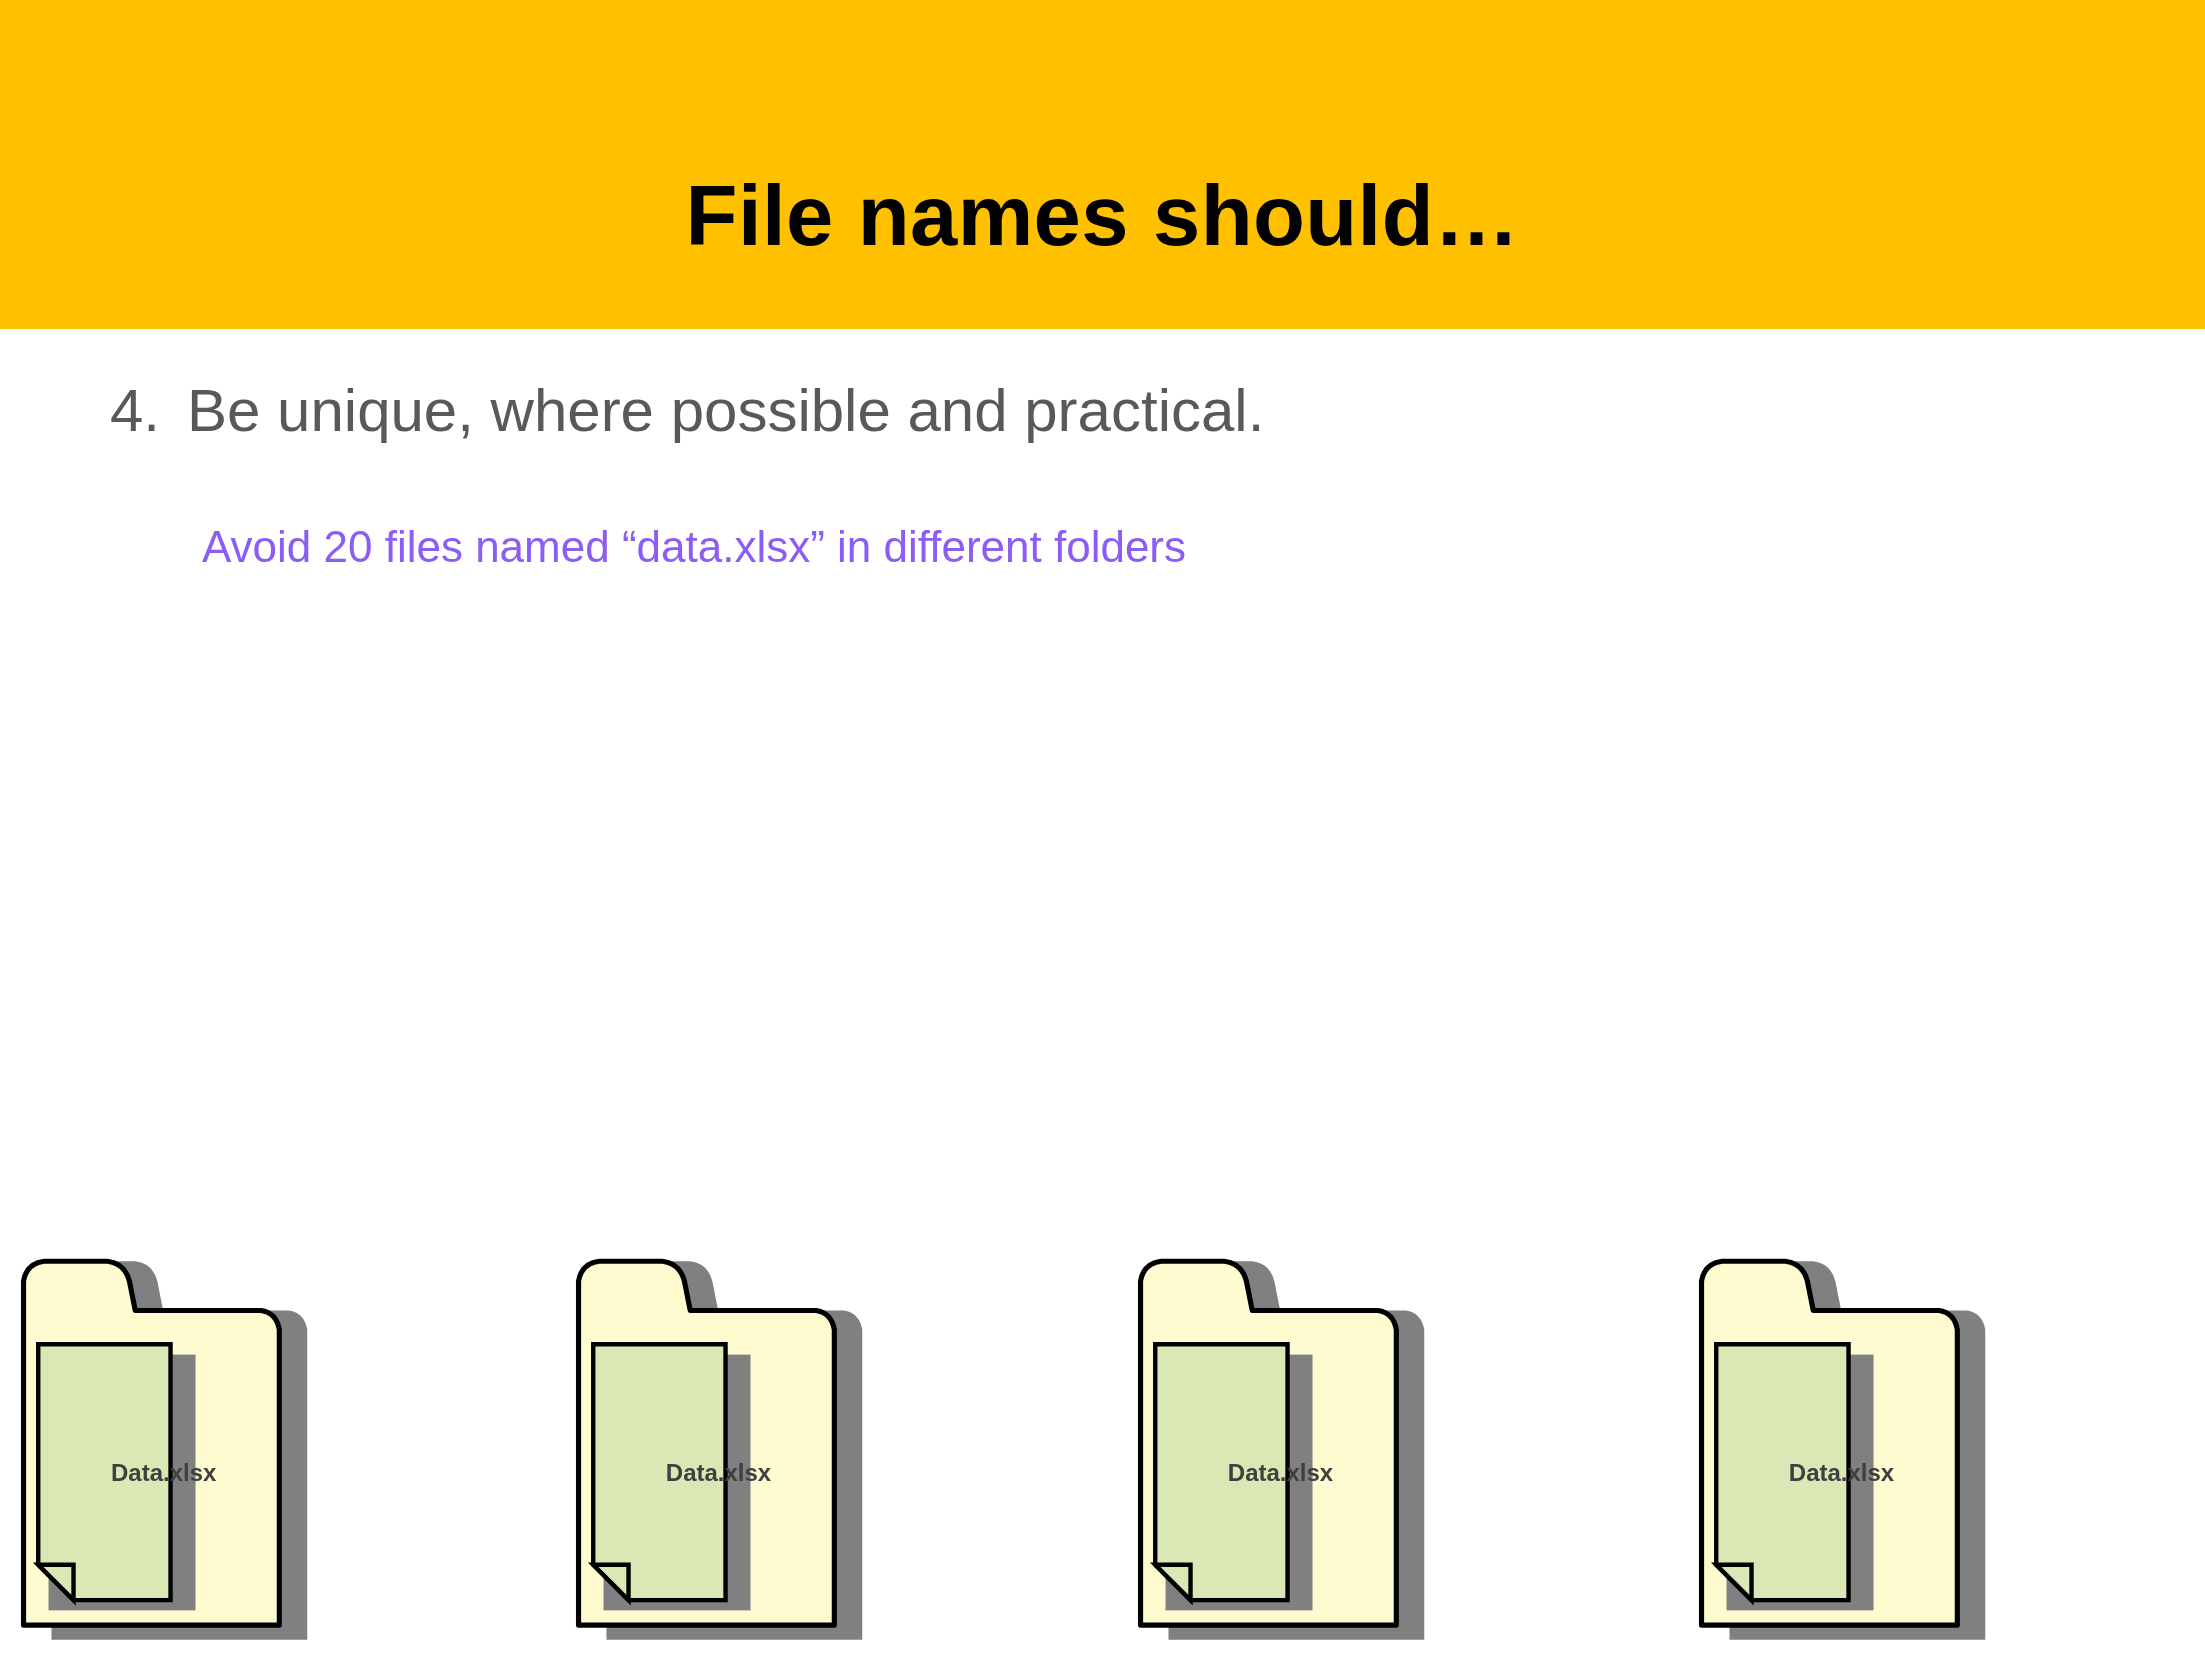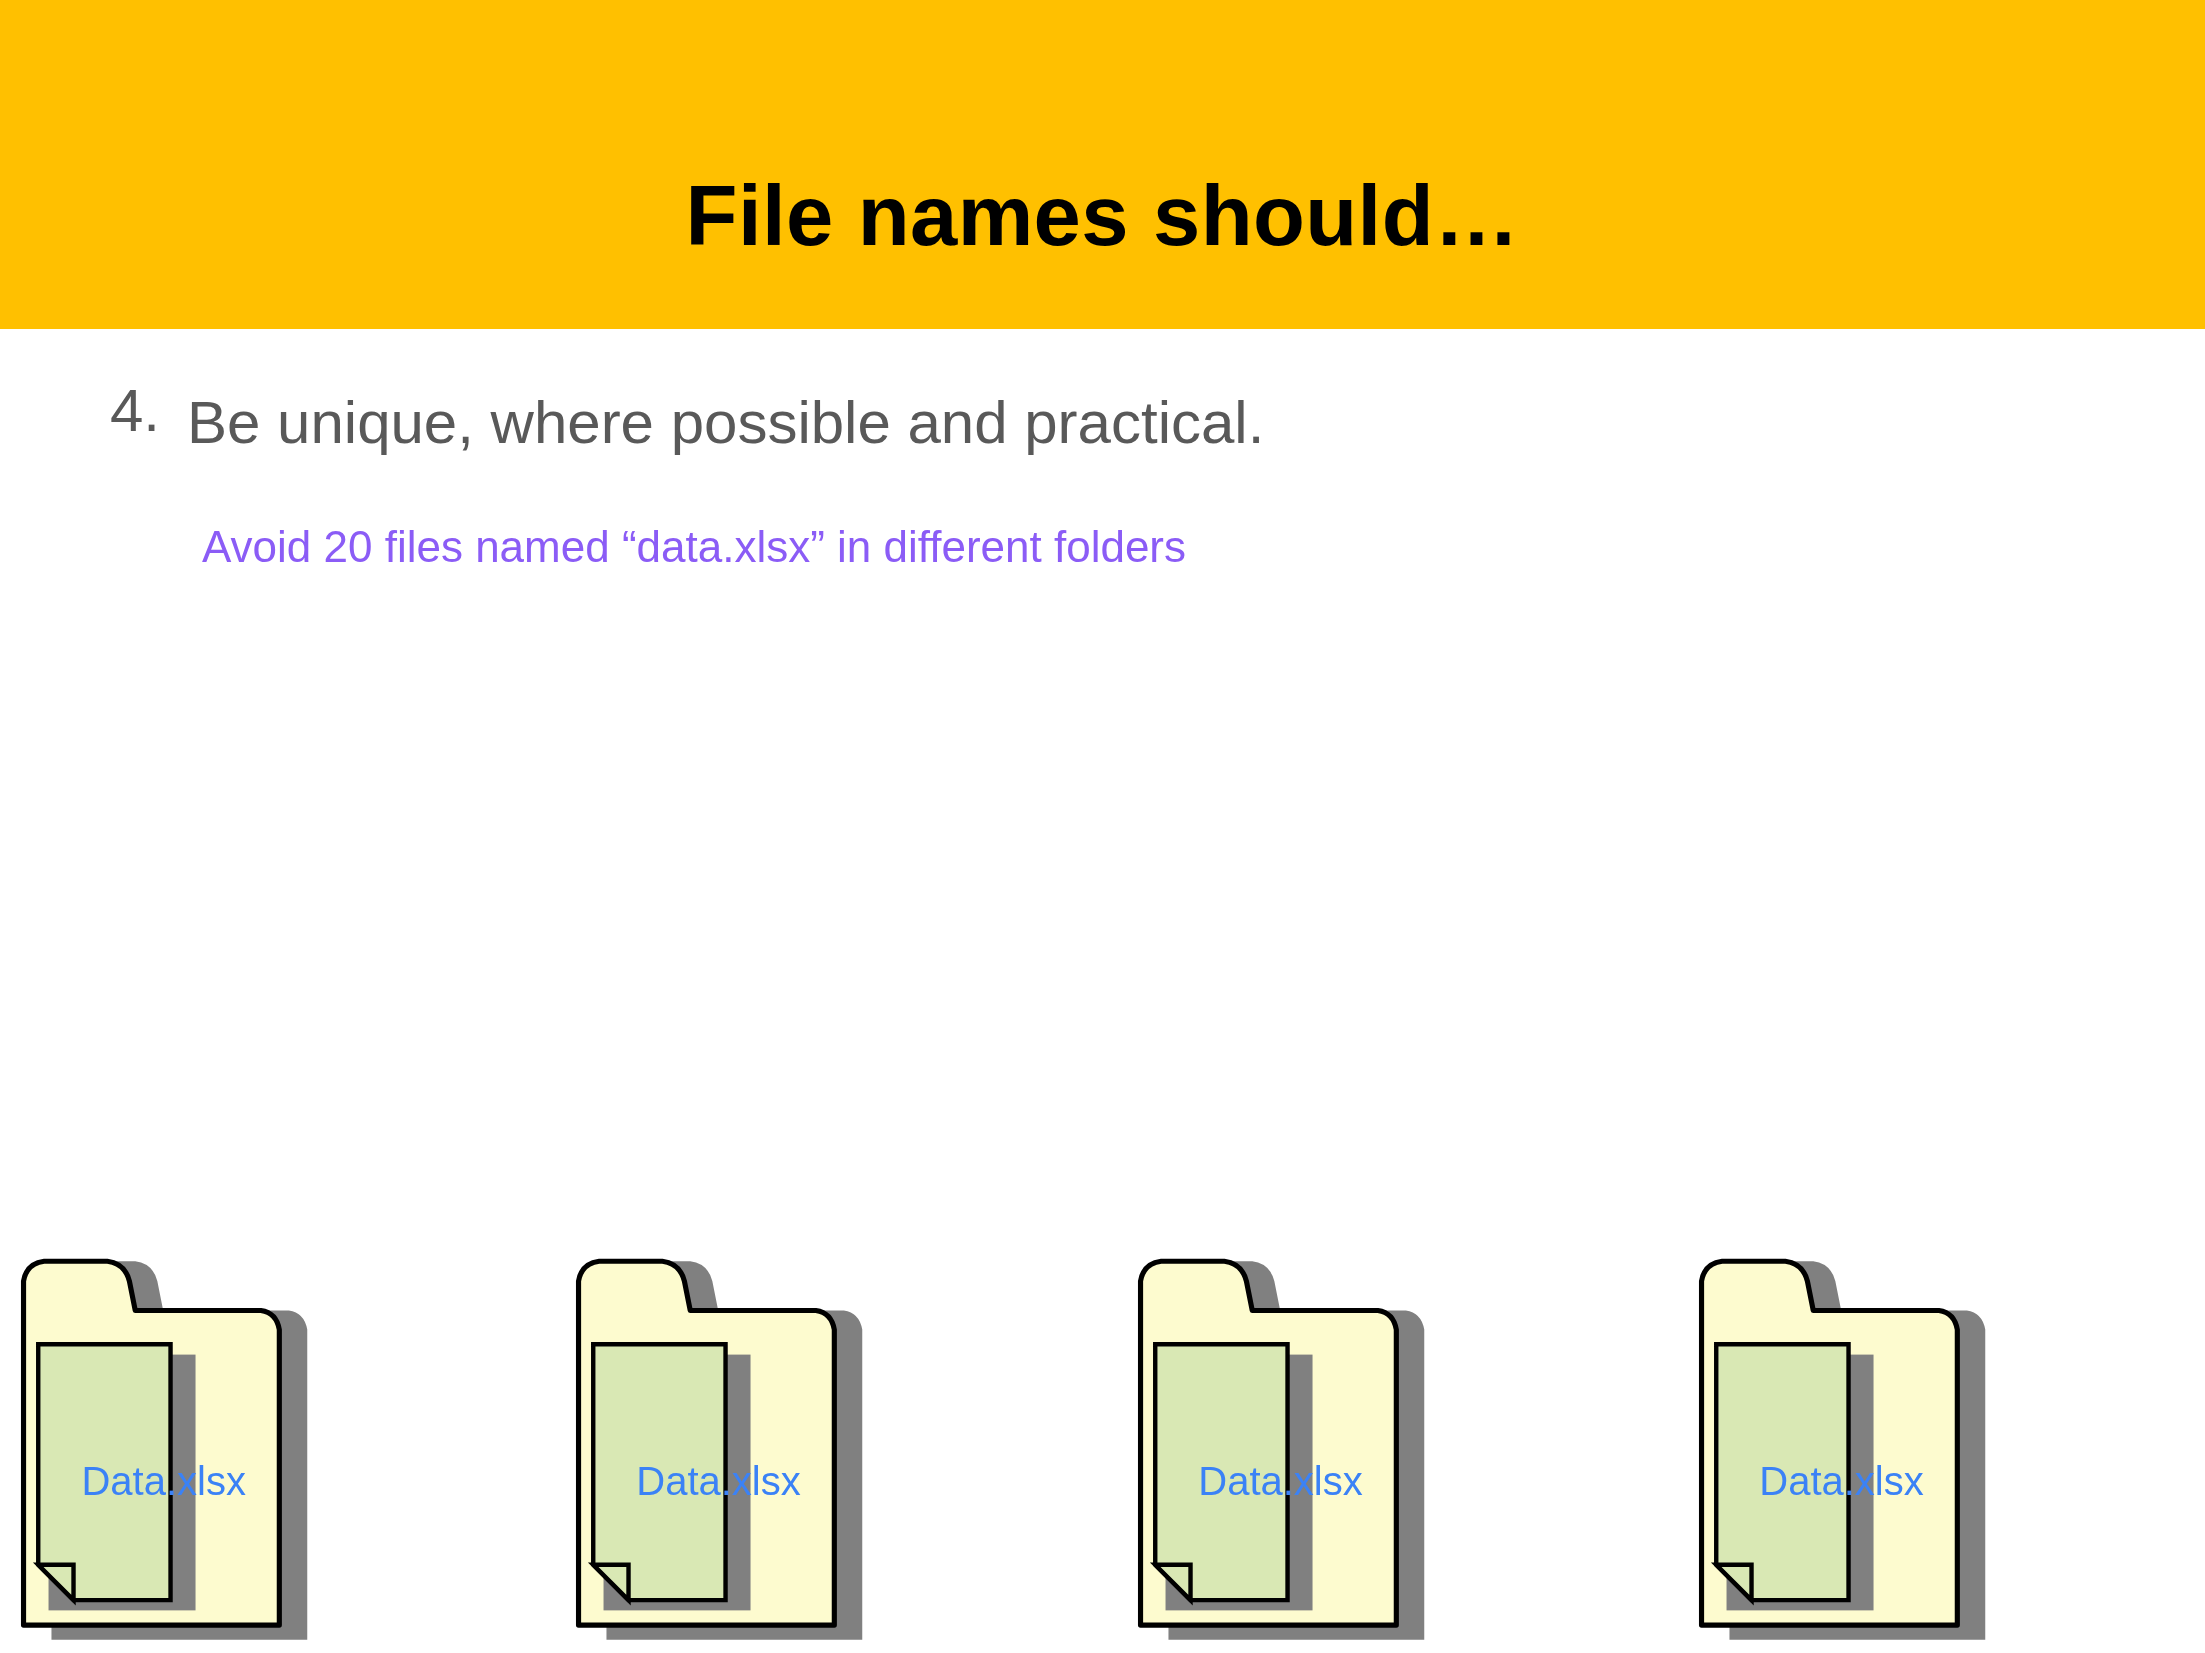--- a/index.html
+++ b/index.html
@@ -62,21 +62,20 @@
     font-size: 60px;
     line-height: 1.12;
   }
   #bullet-number {
     width: 77px;
     flex: 0 0 77px;
     text-align: left;
   }
   #bullet-text {
     flex: 1 1 auto;
-    margin-top: 12px;
   }
   #sub-line {
     position: absolute;
     left: 202px;
     top: 193px;
     width: 1912px;
     color: #8b5cf6;
     font-size: 44px;
     line-height: 1.12;
     white-space: nowrap;
@@ -103,23 +102,23 @@
     width: 515px;
     height: 441px;
     overflow: visible;
   }
   .doc-label {
     position: absolute;
     left: 0;
     top: 222px;
     width: 301px;
     text-align: center;
-    font-size: 40px;
-    font-weight: normal;
-    color: #3b82f6;
+    font-size: 24px;
+    font-weight: bold;
+    color: #404040;
     pointer-events: none;
   }
 </style>
 </head>
 <body>
 
 <div id="title-bar">
   <div id="slide-title">File names should…</div>
 </div>
 

